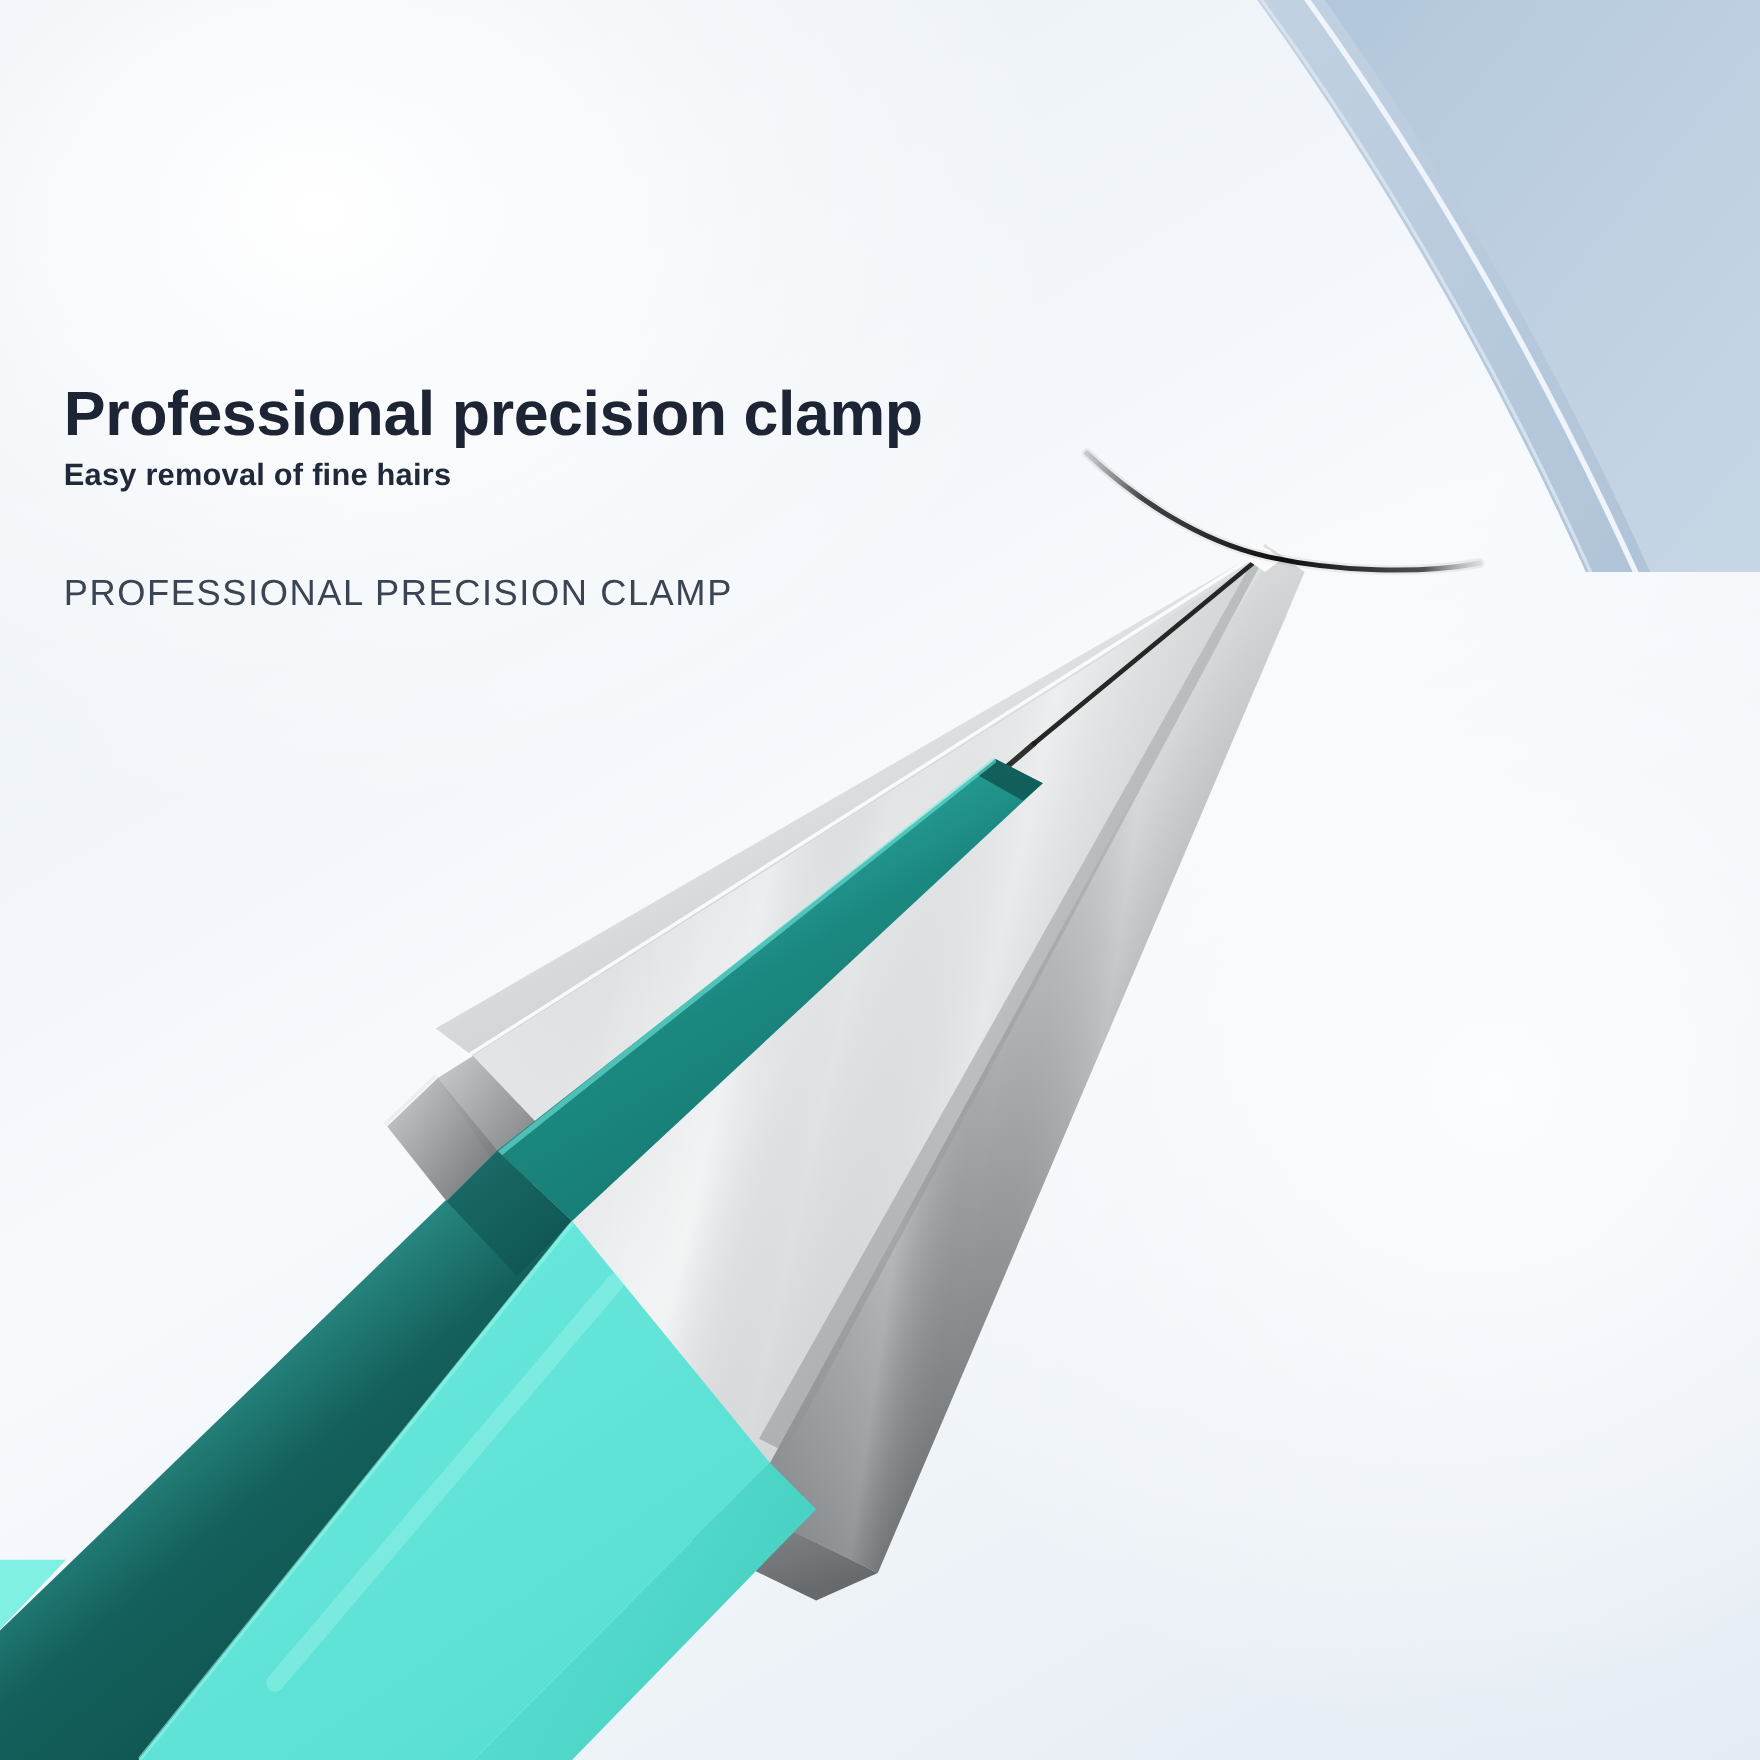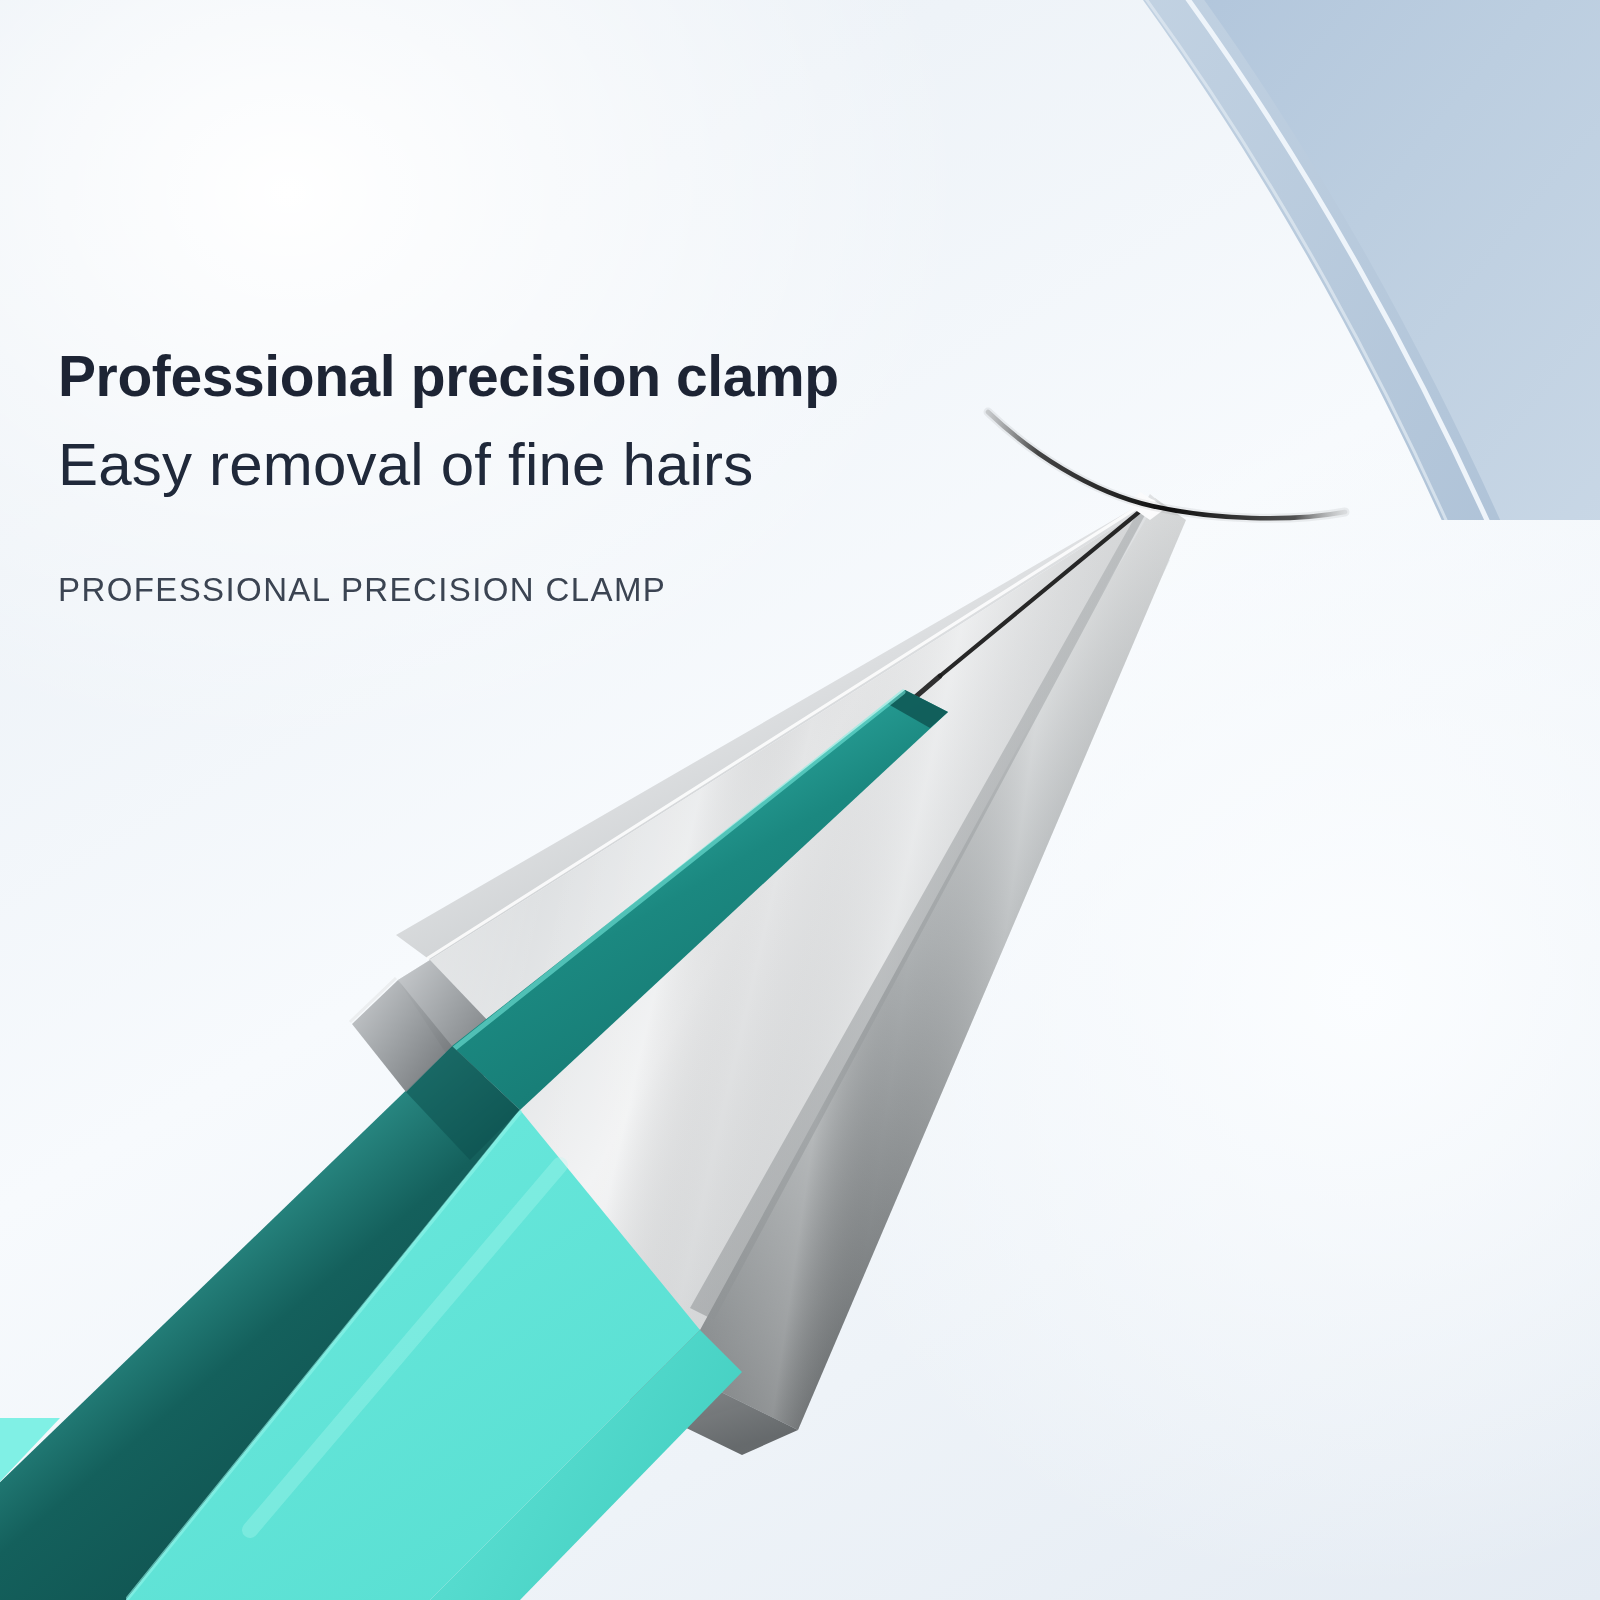--- a/index.html
+++ b/index.html
@@ -33,23 +33,23 @@
   }
   .headline {
     font-size:57px;
     font-weight:700;
     letter-spacing:-0.4px;
     color:#1d2434;
     line-height:1.1;
     white-space:nowrap;
   }
   .subhead {
-    margin-top:22px;
-    font-size:60px;
-    font-weight:400;
+    margin-top:8px;
+    font-size:28px;
+    font-weight:700;
     color:#20293a;
     line-height:1.15;
     letter-spacing:0.2px;
     white-space:nowrap;
   }
   .caption {
     margin-top:72px;
     font-size:33px;
     font-weight:300;
     color:#3b4452;

